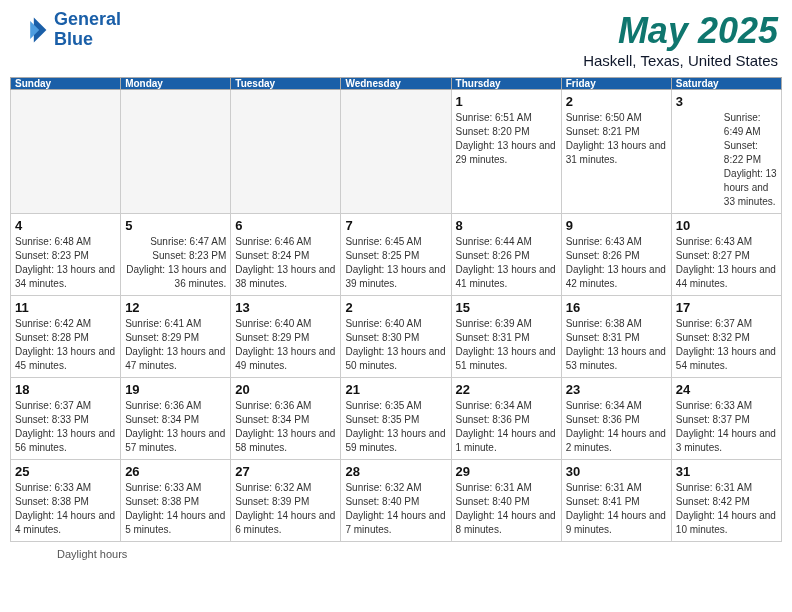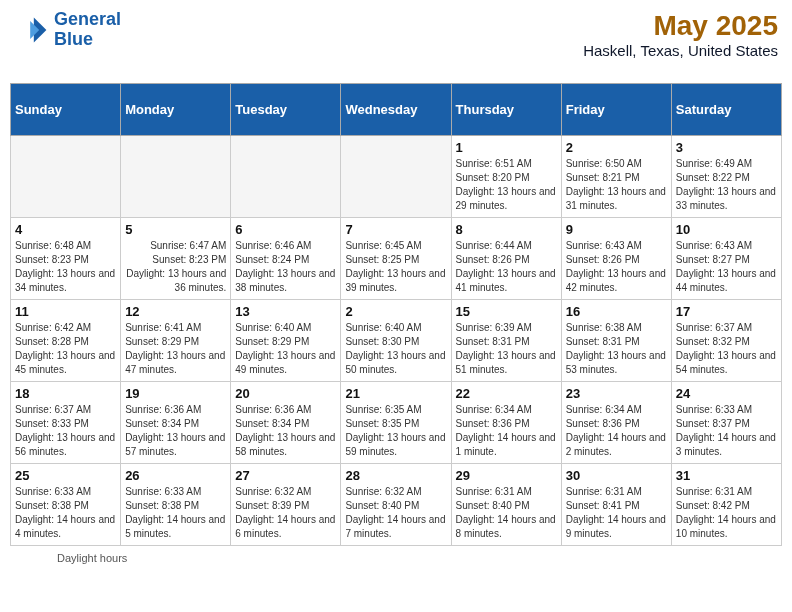--- a/index.html
+++ b/index.html
@@ -7,21 +7,21 @@
       font-family: Arial, sans-serif;
       background: #fff;
       width: 792px;
       min-height: 612px;
       padding: 10px;
     }
     .header {
       display: flex;
       justify-content: space-between;
       align-items: flex-start;
-      margin-bottom: 24px;
+      margin-bottom: 8px;
       padding: 0 4px;
     }
     .logo {
       display: flex;
       align-items: center;
       gap: 4px;
     }
     .logo-text {
       font-size: 18px;
       font-weight: bold;
@@ -32,39 +32,40 @@
       display: block;
     }
     .logo-icon {
       width: 36px;
       height: 36px;
     }
     .title-block {
       text-align: right;
     }
     .main-title {
-      font-size: 28px;
+      font-size: 36px;
       font-weight: bold;
-      color: #a16207;
+      color: #0f766e;
+      font-style: italic;
     }
     .subtitle {
       font-size: 15px;
       color: #0f172a;
     }
     .calendar {
       width: 100%;
       border-collapse: collapse;
       border: 1px solid #aaa;
     }
     .calendar th {
       background: #1a5fa8;
       color: #fff;
-      font-size: 13px;
+      font-size: 10px;
       font-weight: bold;
-      padding: 18px 4px;
+      padding: 0 4px;
       text-align: left;
       border: 1px solid #aaa;
     }
     .calendar td {
       vertical-align: top;
       padding: 4px;
       border: 1px solid #ccc;
       font-size: 10.5px;
       color: #222;
       width: 110px;
@@ -139,21 +140,21 @@
 Daylight: 13 hours and 29 minutes.</div>
         </td>
         <td>
           <span class="day-num">2</span>
           <div class="day-info" style="white-space: pre-line;">Sunrise: 6:50 AM
 Sunset: 8:21 PM
 Daylight: 13 hours and 31 minutes.</div>
         </td>
         <td>
           <span class="day-num">3</span>
-          <div class="day-info" style="white-space: pre-line;">Sunrise: 6:49 AM
+          <div class="day-info" style="white-space: pre-line; margin-left: 48px;">Sunrise: 6:49 AM
 Sunset: 8:22 PM
 Daylight: 13 hours and 33 minutes.</div>
         </td>
       </tr>
       <tr>
         <td>
           <span class="day-num">4</span>
           <div class="day-info" style="white-space: pre-line;">Sunrise: 6:48 AM
 Sunset: 8:23 PM
 Daylight: 13 hours and 34 minutes.</div>

